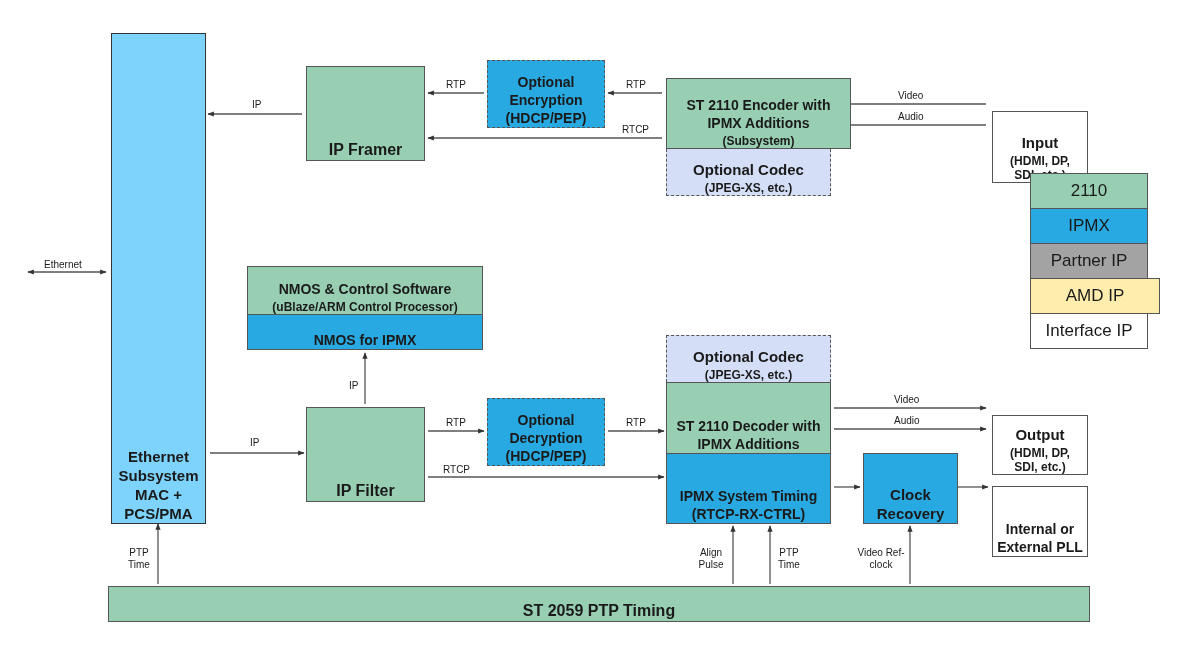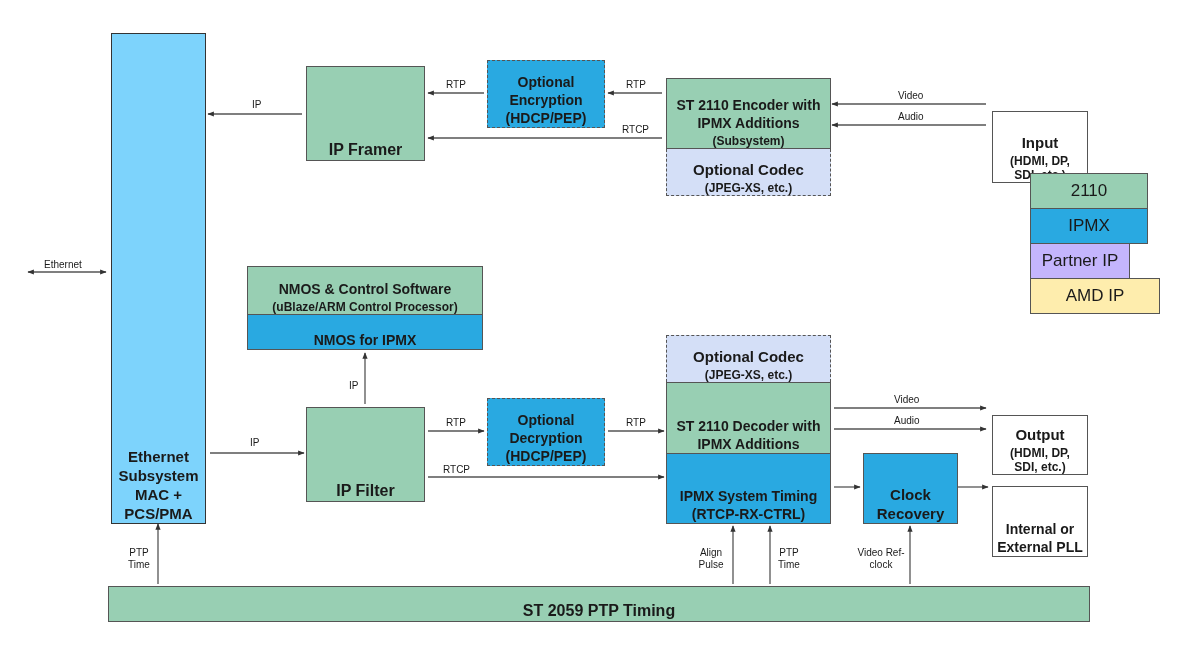--- a/index.html
+++ b/index.html
@@ -75,46 +75,49 @@
 </div>
 
 <div class="box green t16" style="left:306px;top:66px;width:119px;height:95px;">
   <div>IP Framer</div>
 </div>
 
 <div class="box blue dashed t14" style="left:487px;top:60px;width:118px;height:68px;">
   <div style="padding:0 8px;">Optional Encryption (HDCP/PEP)</div>
 </div>
 
-<div class="box green t14" style="left:666px;top:78px;width:165px;height:71px;">
+<div class="box green t14" style="left:666px;top:78px;width:185px;height:71px;">
   <div style="padding:0 4px;">ST 2110 Encoder with IPMX Additions</div>
   <div class="sub">(Subsystem)</div>
 </div>
 <div class="box lav dashed t15" style="left:666px;top:149px;width:165px;height:47px;border-top:none;">
   <div>Optional Codec</div>
   <div class="sub">(JPEG-XS, etc.)</div>
 </div>
 
 <div class="box white t15" style="left:992px;top:78px;width:96px;height:72px;">
   <div>Input</div>
   <div class="sub" style="padding:0 12px;">(HDMI, DP, SDI, etc.)</div>
 </div>
 
 <div style="position:absolute;left:1030px;top:173px;width:118px;height:175px;">
   <div class="legend-cell" style="left:0;top:0;width:118px;height:36px;background:#98cfb3;">
       <span>2110</span>
     </div>
   <div class="legend-cell" style="left:0;top:35px;width:118px;height:36px;background:#29a9e1;">
       <span>IPMX</span>
     </div>
-  <div class="legend-cell" style="left:0;top:70px;width:100px;height:36px;background:#c4b5fd;">
+  <div class="legend-cell" style="left:0;top:70px;width:118px;height:36px;background:#a3a3a3;">
       <span>Partner IP</span>
     </div>
   <div class="legend-cell" style="left:0;top:105px;width:130px;height:36px;background:#feedad;">
       <span>AMD IP</span>
+    </div>
+  <div class="legend-cell" style="left:0;top:140px;width:118px;height:36px;background:#ffffff;">
+      <span>Interface IP</span>
     </div>
 </div>
 
 <div class="box green t14" style="left:247px;top:266px;width:236px;height:49px;">
   <div>NMOS &amp; Control Software</div>
   <div class="sub">(uBlaze/ARM Control Processor)</div>
 </div>
 <div class="box blue t14" style="left:247px;top:314px;width:236px;height:36px;">
   <div>NMOS for IPMX</div>
 </div>

